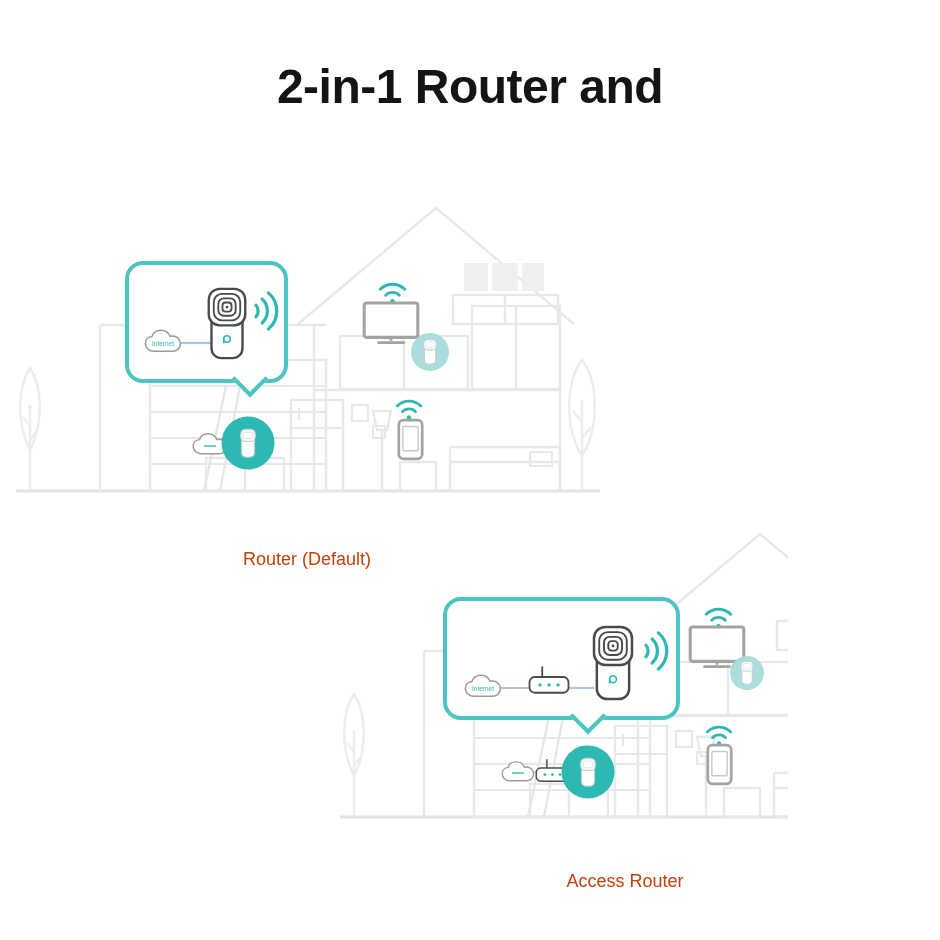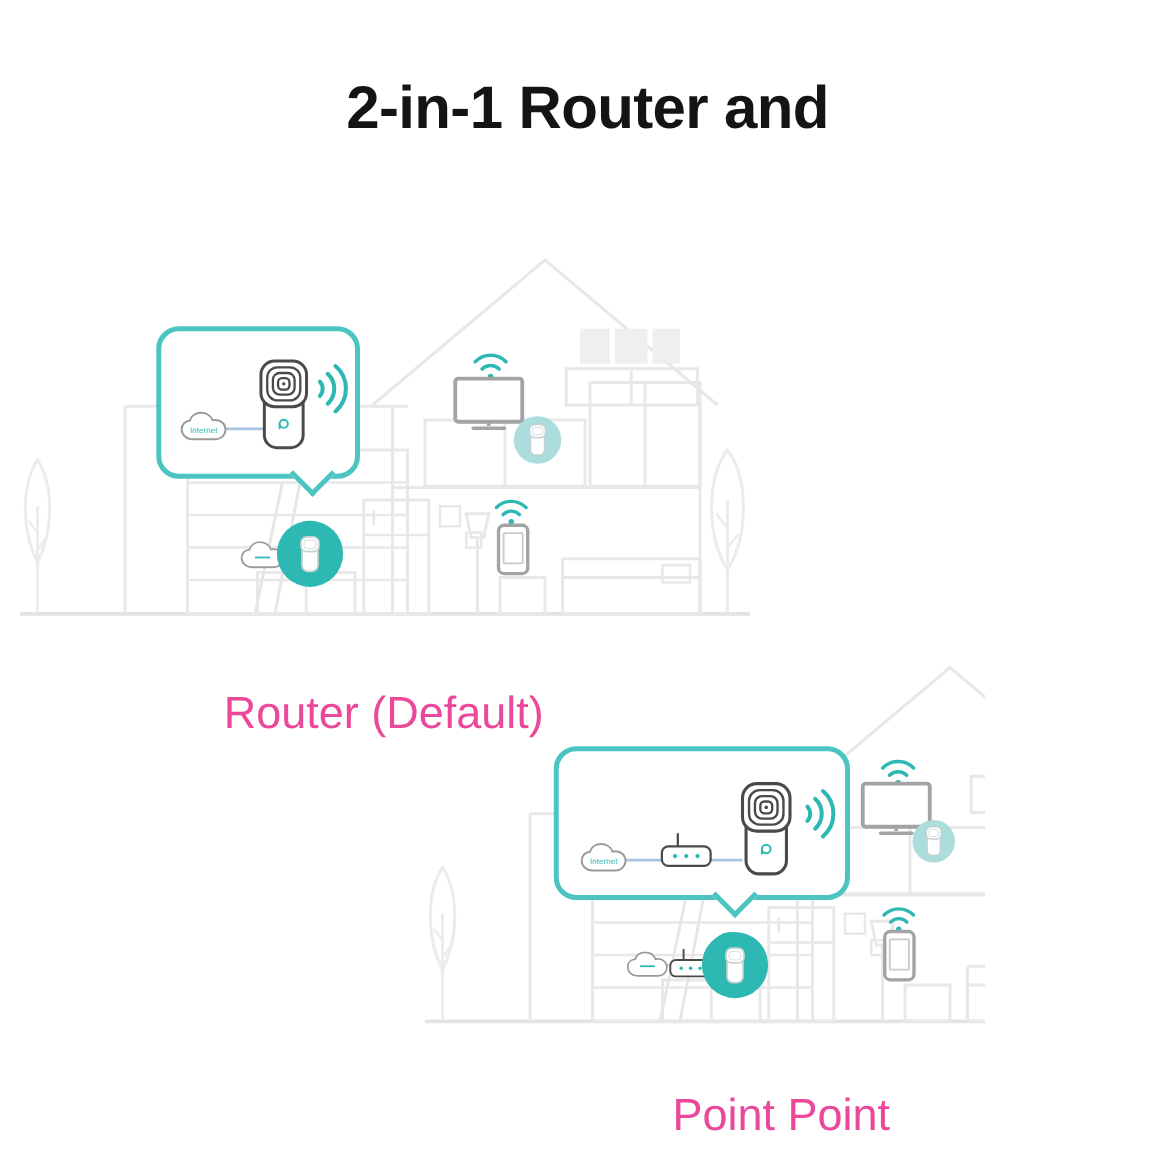--- a/index.html
+++ b/index.html
@@ -13,22 +13,22 @@
   .scene svg.layer{position:absolute;left:0;top:0;}
   .callout{position:absolute;background:#ffffff;border:4px solid #4CC5C2;border-radius:18px;
            box-sizing:border-box;z-index:5;}
   #callout-router{left:125px;top:261px;width:163px;height:122px;}
   #callout-ap{left:443px;top:597px;width:237px;height:123px;}
   .tail{position:absolute;bottom:-13px;width:22px;height:22px;background:#fff;
         border-right:4px solid #4CC5C2;border-bottom:4px solid #4CC5C2;
         transform:rotate(45deg);}
   #callout-router .tail{left:108px;}
   #callout-ap .tail{left:128px;}
-  .mode-label{position:absolute;width:300px;text-align:center;font-size:36px;
-              color:#ec4899;font-weight:400;}
+  .mode-label{position:absolute;width:300px;text-align:center;font-size:18px;
+              color:#c2410c;font-weight:400;}
   #label-router{left:157px;top:549px;}
   #label-ap{left:475px;top:871px;}
   .co-svg{position:absolute;left:2px;top:2px;}
 </style>
 </head>
 <body>
 
 <svg width="0" height="0" style="position:absolute" aria-hidden="true">
   <defs>
     <symbol id="sym-cloud" viewBox="0 0 57 34">
@@ -258,15 +258,15 @@
       </g>
       <g>
         <use href="#sym-deco" x="142" y="22" width="44" height="76"></use>
       </g>
       <g>
         <use href="#sym-wifi-right" x="192" y="27" width="29" height="42"></use>
       </g>
     </svg>
   </div>
 
-  <div class="mode-label" id="label-ap">Point Point</div>
+  <div class="mode-label" id="label-ap">Access Router</div>
 
 </div>
 
 </body></html>

